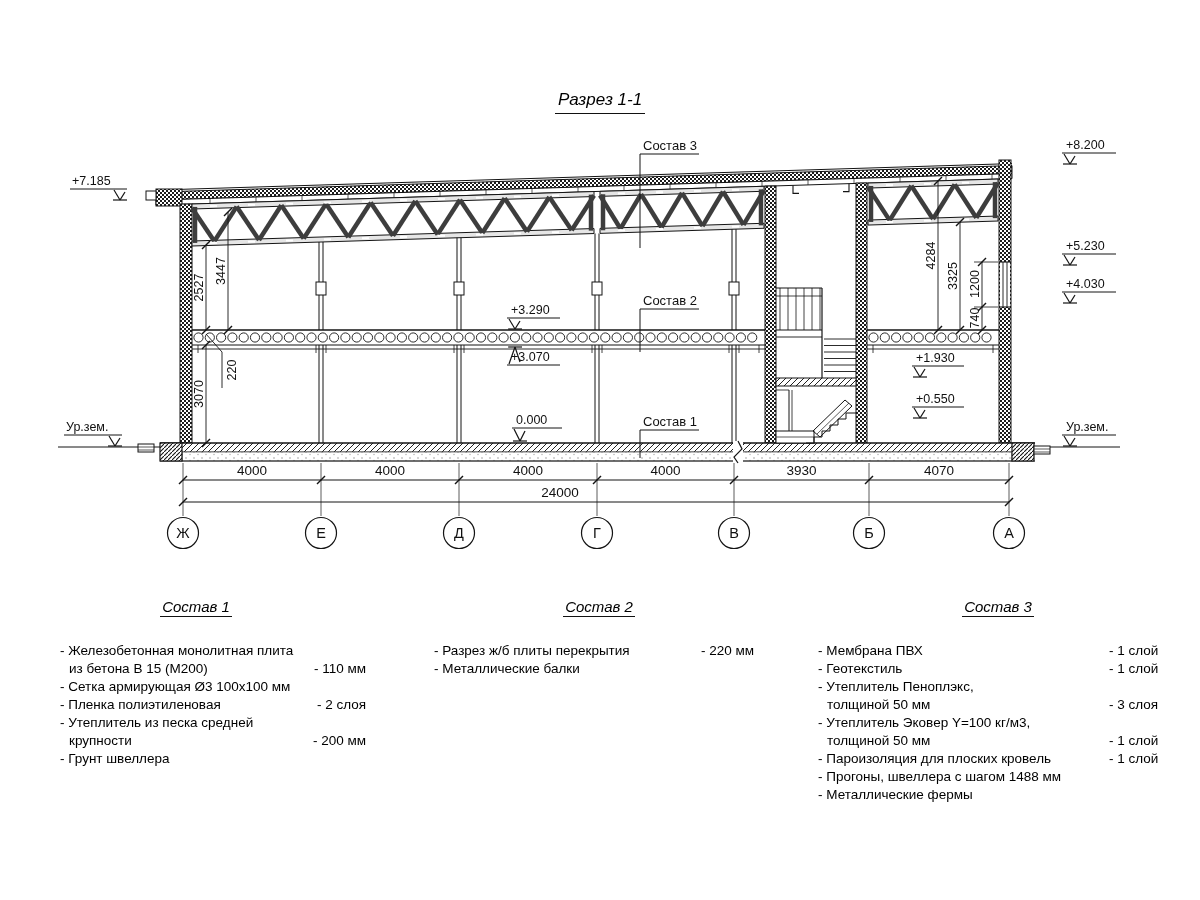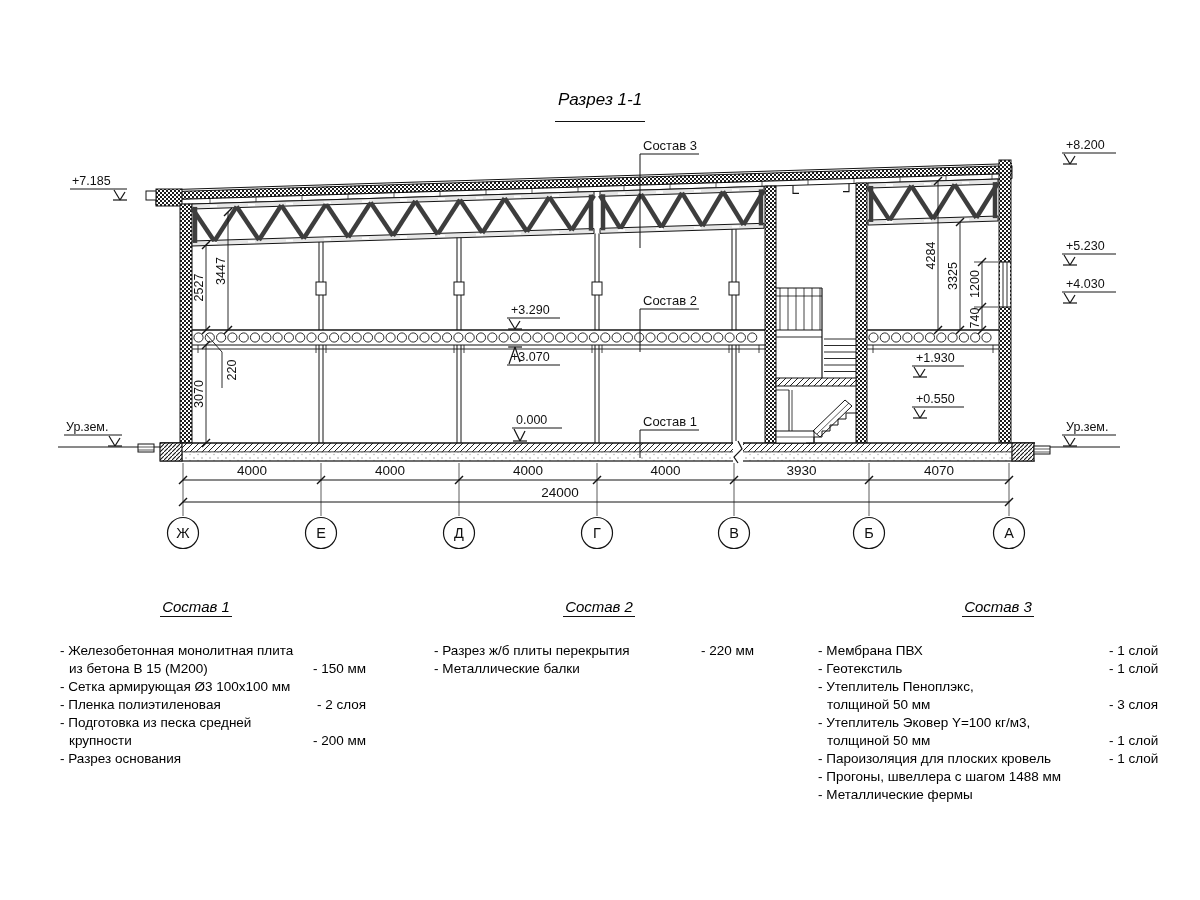--- a/index.html
+++ b/index.html
@@ -2,21 +2,21 @@
 <html><head>
 <meta charset="utf-8">
 <style>
   html,body{margin:0;padding:0;background:#fff;}
   #stage{position:relative;width:1200px;height:900px;background:#ffffff;overflow:hidden;
          font-family:"Liberation Sans","DejaVu Sans",sans-serif;color:#000;}
   #dwg{position:absolute;left:0;top:0;}
   #dwg text{font-family:"Liberation Sans","DejaVu Sans",sans-serif;fill:#111;}
   .main-title{position:absolute;left:520px;top:90px;width:160px;text-align:center;
               font-size:17px;font-style:italic;}
-  .main-title span{border-bottom:1.4px solid #111;padding:0 3px 12px;}
+  .main-title span{border-bottom:1.4px solid #111;padding:0 3px 4px;}
   .comp{position:absolute;font-size:13.5px;line-height:18px;}
   .comp .ct{font-size:15px;font-style:italic;text-align:center;margin:0 0 26px 0;font-weight:normal;}
   .comp .ct span{border-bottom:1.2px solid #111;padding:0 2px 1px;}
   .comp .row{display:flex;}
   .comp .lbl{white-space:pre-line;padding-left:9px;text-indent:-9px;}
   .comp .val{white-space:nowrap;align-self:flex-end;}
   #comp1{left:26px;top:598px;width:340px;}  #comp1 .lbl{width:262px;margin-left:34px;}
   #comp2{left:434px;top:598px;width:330px;} #comp2 .lbl{width:258px;}
   #comp3{left:818px;top:598px;width:360px;} #comp3 .lbl{width:282px;}
 </style>
@@ -441,37 +441,37 @@
         <text x="1009" y="538" font-size="14.5" text-anchor="middle">А</text>
       </g>
   </svg>
 
   <div class="comp" id="comp1">
     <div class="ct"><span>Состав 1</span></div>
     <div class="items">
         <div class="row">
           <div class="lbl">- Железобетонная  монолитная плита
 из бетона В 15 (М200)</div>
-          <div class="val">- 150 мм</div>
+          <div class="val">- 110 мм</div>
         </div>
         <div class="row">
           <div class="lbl">- Сетка армирующая Ø3 100x100 мм</div>
           <div class="val"></div>
         </div>
         <div class="row">
           <div class="lbl">- Пленка полиэтиленовая</div>
           <div class="val">-  2 слоя</div>
         </div>
         <div class="row">
-          <div class="lbl">- Подготовка из песка средней
+          <div class="lbl">- Утеплитель из песка средней
 крупности</div>
           <div class="val">- 200 мм</div>
         </div>
         <div class="row">
-          <div class="lbl">- Разрез основания</div>
+          <div class="lbl">- Грунт швеллера</div>
           <div class="val"></div>
         </div>
       </div>
   </div>
   <div class="comp" id="comp2">
     <div class="ct"><span>Состав 2</span></div>
     <div class="items">
         <div class="row">
           <div class="lbl">- Разрез ж/б плиты перекрытия</div>
           <div class="val">- 220 мм</div>

